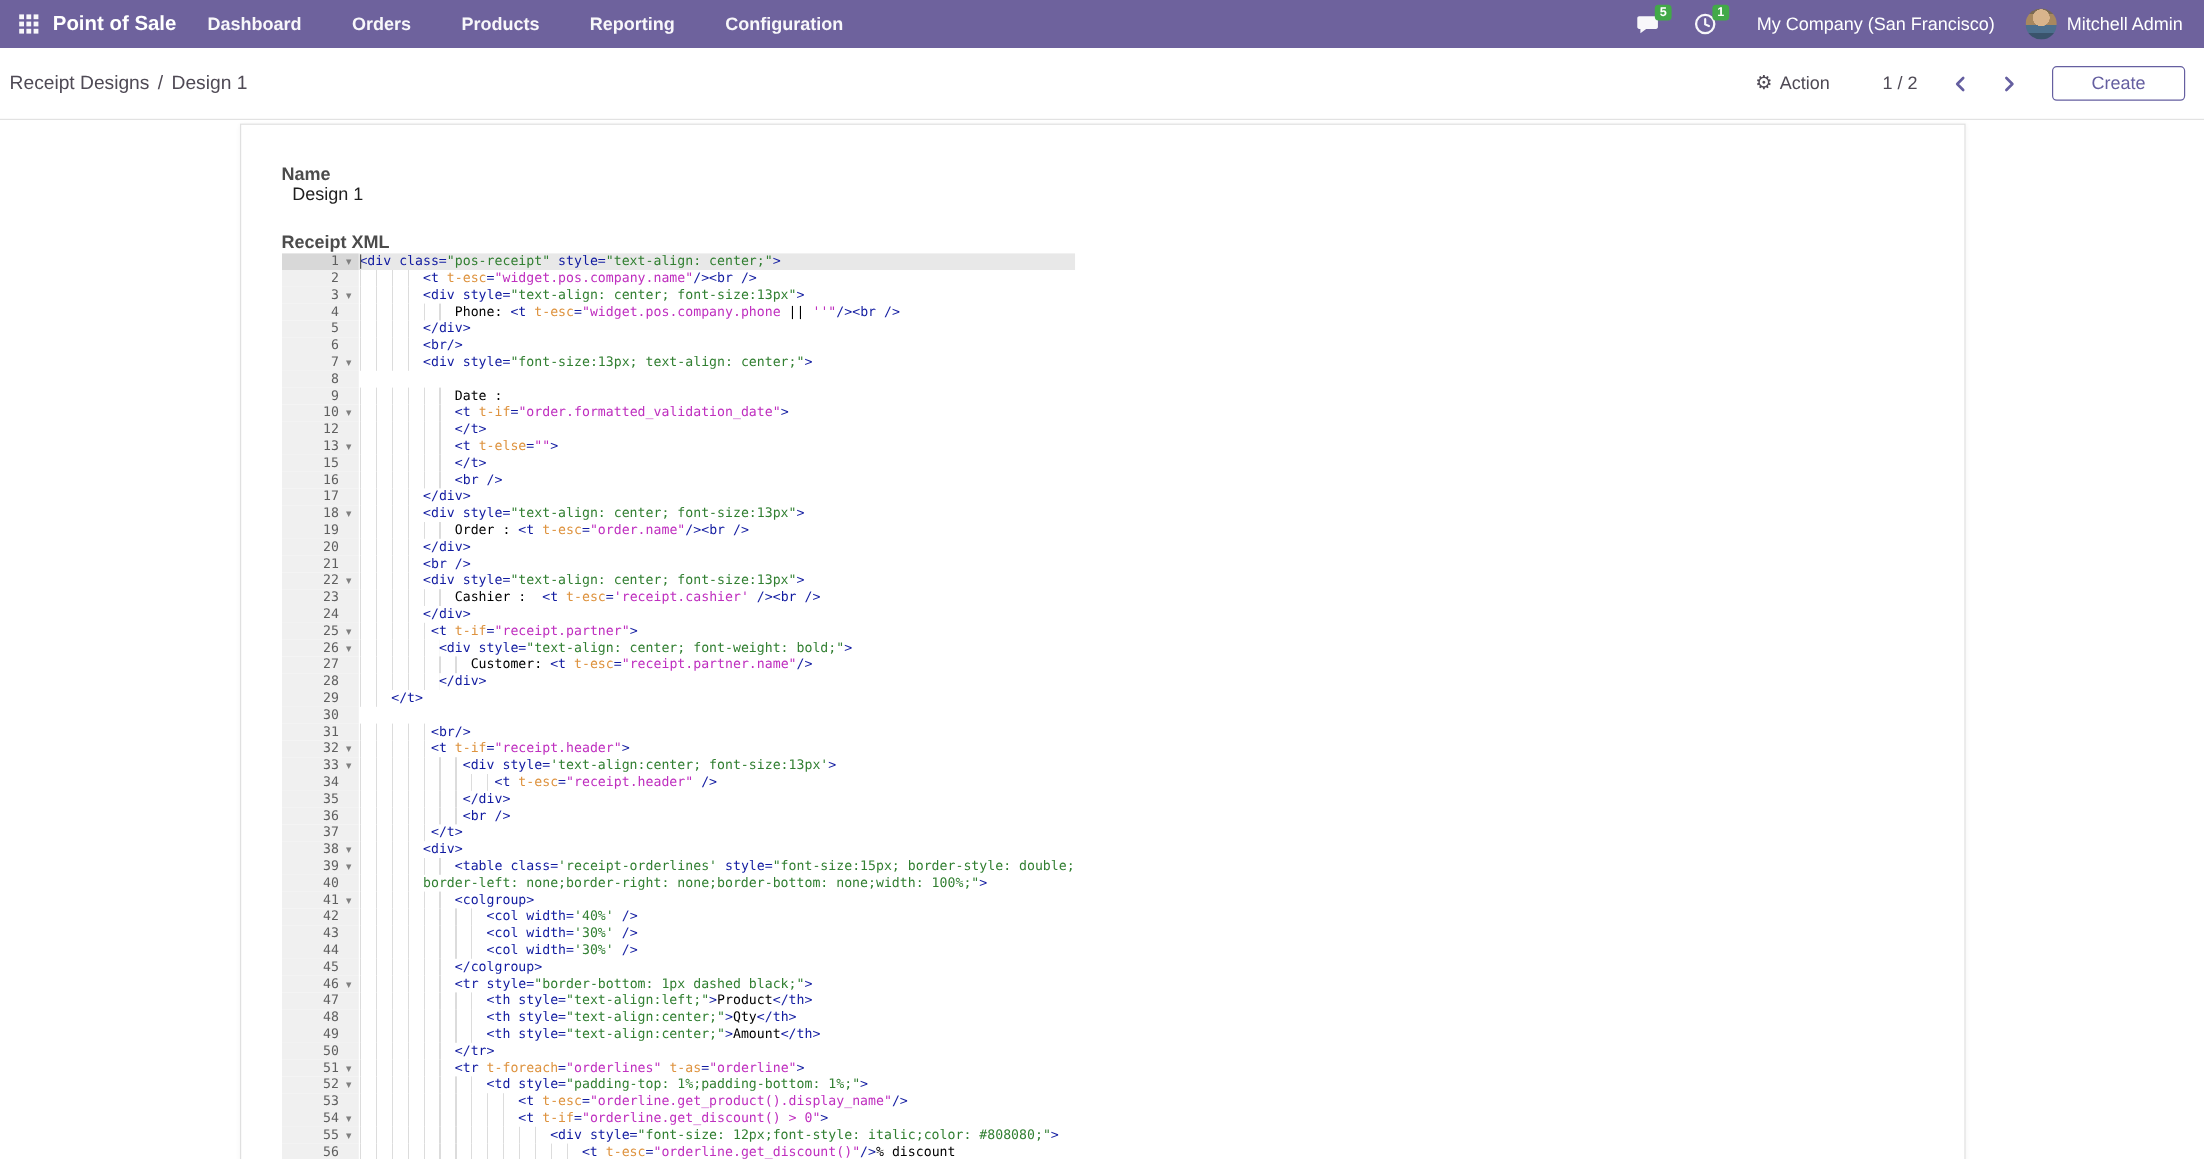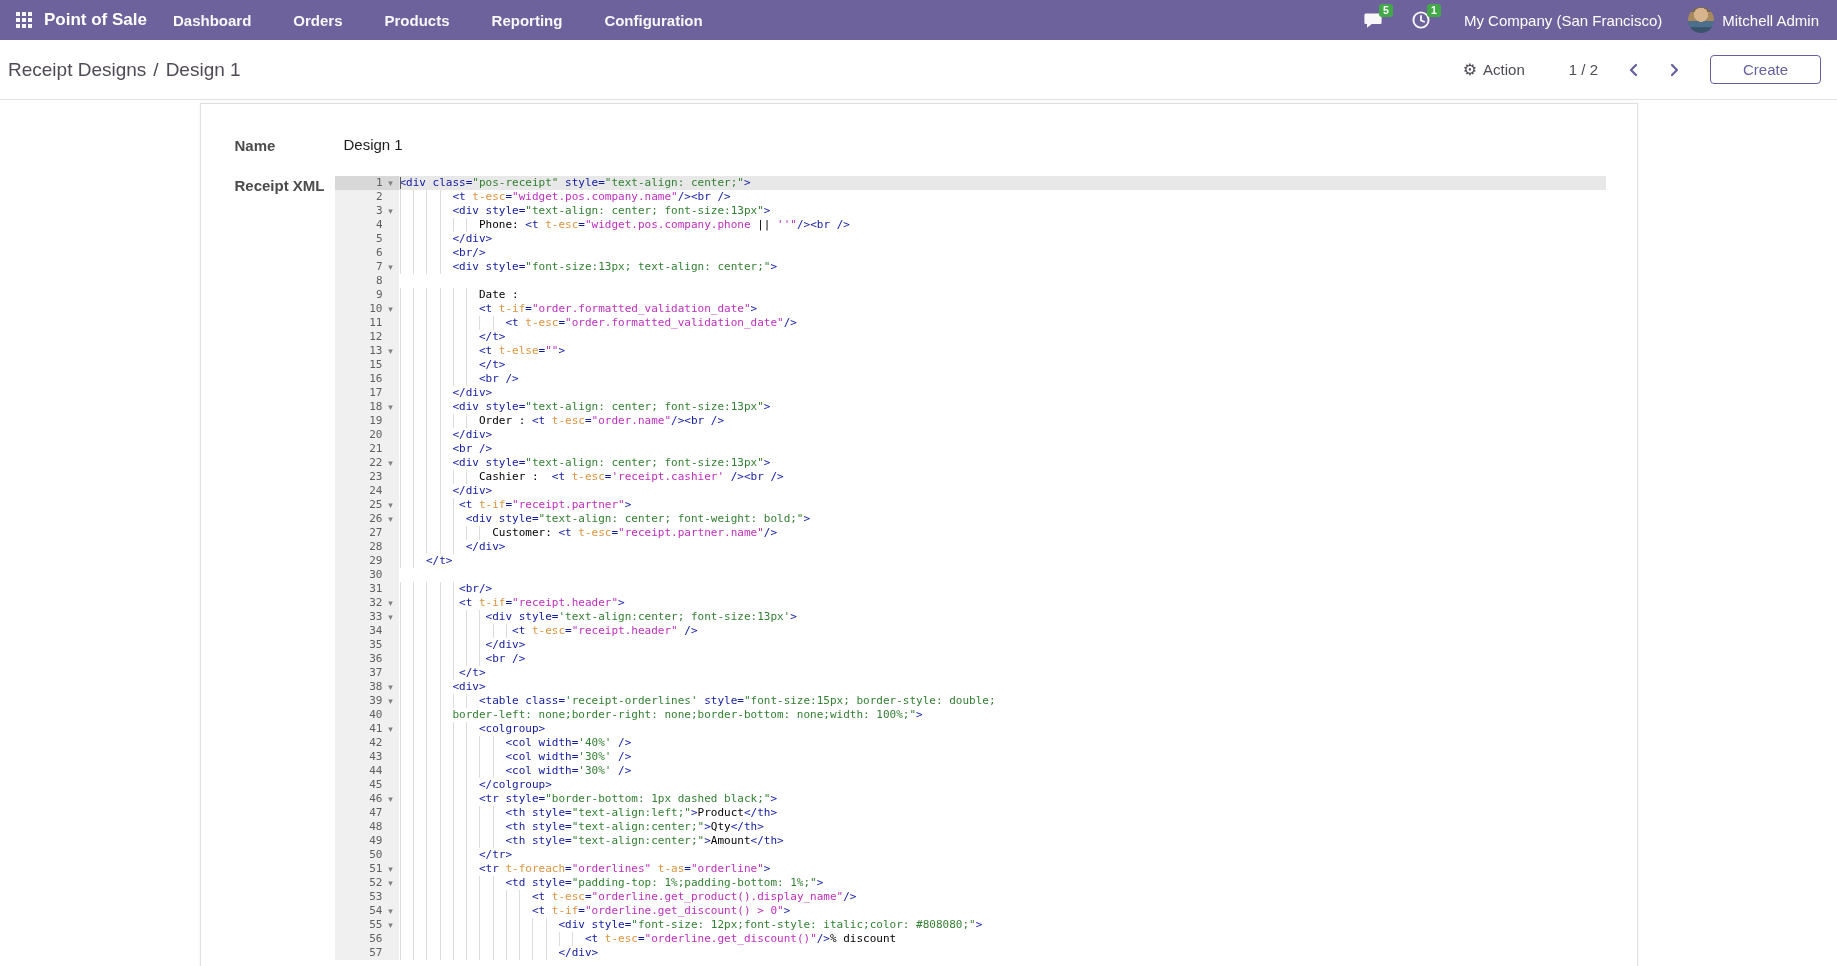--- a/index.html
+++ b/index.html
@@ -35,38 +35,38 @@
   .avatar { width: 26px; height: 26px; border-radius: 50%; margin-left: 26px; flex-shrink: 0;
     background:
       radial-gradient(circle at 50% 30%, #d8b48c 0 31%, rgba(0,0,0,0) 32%),
       linear-gradient(180deg, #7a6a52 0 18%, #a8885f 19% 52%, #4c6f8d 53% 78%, #39536b 79%);
     cursor: pointer; }
   .user-name { font-size: 15px; margin-left: 8px; white-space: nowrap; cursor: pointer; }
 
   
   .controlbar { height: 60px; background: #fff; border-bottom: 1px solid #e2e2e2;
     display: flex; align-items: center; padding: 0 16px 0 8px; }
-  .breadcrumb { font-size: 19px; color: #4F4A55; white-space: nowrap; }
+  .breadcrumb { font-size: 16px; color: #4F4A55; white-space: nowrap; }
   .breadcrumb .bc-link { cursor: pointer; }
   .breadcrumb .bc-sep { margin: 0 7px; color: #4F4A55; }
   .cp-spacer { flex: 1; }
   .action-btn { display: flex; align-items: center; gap: 6px; font-size: 15px; color: #4F4A55;
     cursor: pointer; margin-right: 44px; }
   .gear { font-size: 16px; line-height: 1; color: #4F4A55; }
   .pager { display: flex; align-items: flex-start; gap: 28px; margin-right: 28px; }
   .pager-value { font-size: 15px; color: #4F4A55; }
   .pager-arrow { cursor: pointer; display: flex; align-items: center; padding: 2px; }
   .create-btn { background: #fff; border: 1px solid var(--accent); color: var(--accent);
     font-size: 15px; font-family: inherit; padding: 5px 32px; border-radius: 4px; cursor: pointer; }
 
   
   .content { height: 866px; background: #fff; }
   .sheet { width: 1438px; margin: 3px auto 0; background: #fff; border: 1px solid #e0e0e0;
     box-shadow: 0 0 4px rgba(0,0,0,0.05); min-height: 870px; padding: 32px 31px 0 34px; }
-  .form-row { display: flex; align-items: flex-start; }
+  .form-row { display: flex; align-items: flex-start; flex-direction: column; }
   .form-row.name-row { margin-bottom: 22px; }
   .form-label { width: 100px; flex-shrink: 0; font-size: 15px; font-weight: 600; color: #4c4c4c;
     padding-top: 1px; }
   .field-value { font-size: 15px; color: #1e1e1e; margin-left: 9px; }
 
   
   .ace-editor { flex: 1; height: 794px; overflow: hidden; position: relative;
     font-family: "DejaVu Sans Mono", monospace; font-size: 11px; line-height: 14px;
     background: #fff; }
   .ace-line { display: flex; height: 14px; }
@@ -231,27 +231,20 @@
             </div>
             <div class="ace-line">
               <div class="ace-gutter-cell">
                 <span class="num">10</span>
                 <span class="fold-slot">▾</span>
               </div>
               <div class="ace-code"><span class="ind">            </span><span class="tok-t">&lt;t </span><span class="tok-q">t-if</span><span class="tok-t">=</span><span class="tok-m">"order.formatted_validation_date"</span><span class="tok-t">&gt;</span></div>
             </div>
             <div class="ace-line">
               <div class="ace-gutter-cell">
-                <span class="num">11</span>
-                <span class="fold-slot"></span>
-              </div>
-              <div class="ace-code"><span class="ind">                </span><span class="tok-t">&lt;t </span><span class="tok-q">t-esc</span><span class="tok-t">=</span><span class="tok-m">"order.formatted_validation_date"</span><span class="tok-t">/&gt;</span></div>
-            </div>
-            <div class="ace-line">
-              <div class="ace-gutter-cell">
                 <span class="num">12</span>
                 <span class="fold-slot"></span>
               </div>
               <div class="ace-code"><span class="ind">            </span><span class="tok-t">&lt;/t&gt;</span></div>
             </div>
             <div class="ace-line">
               <div class="ace-gutter-cell">
                 <span class="num">13</span>
                 <span class="fold-slot">▾</span>
               </div>

